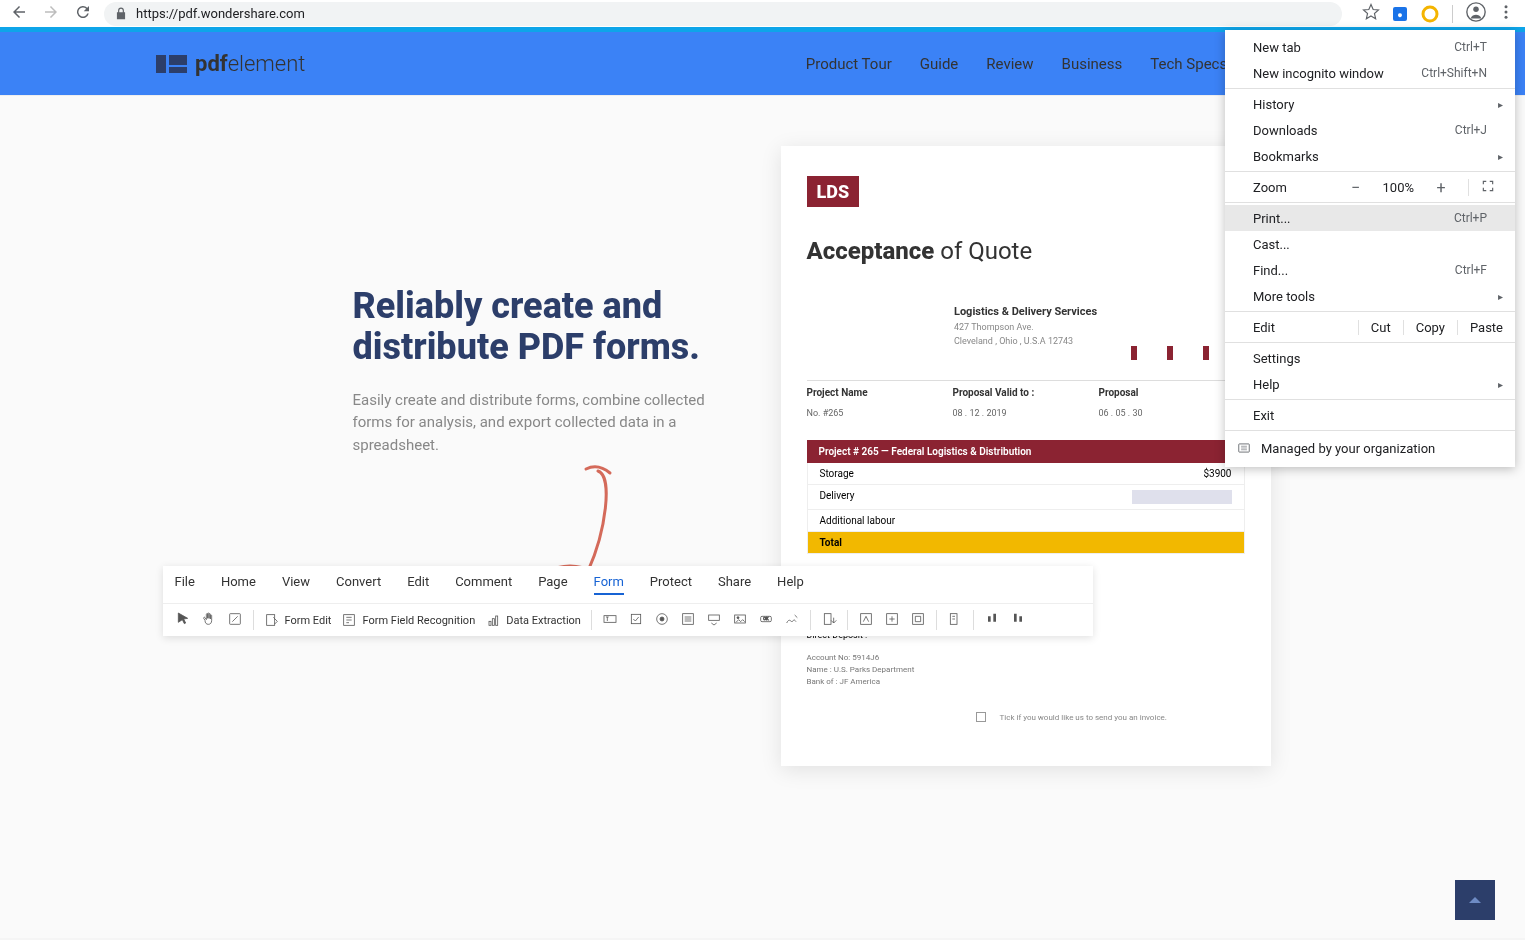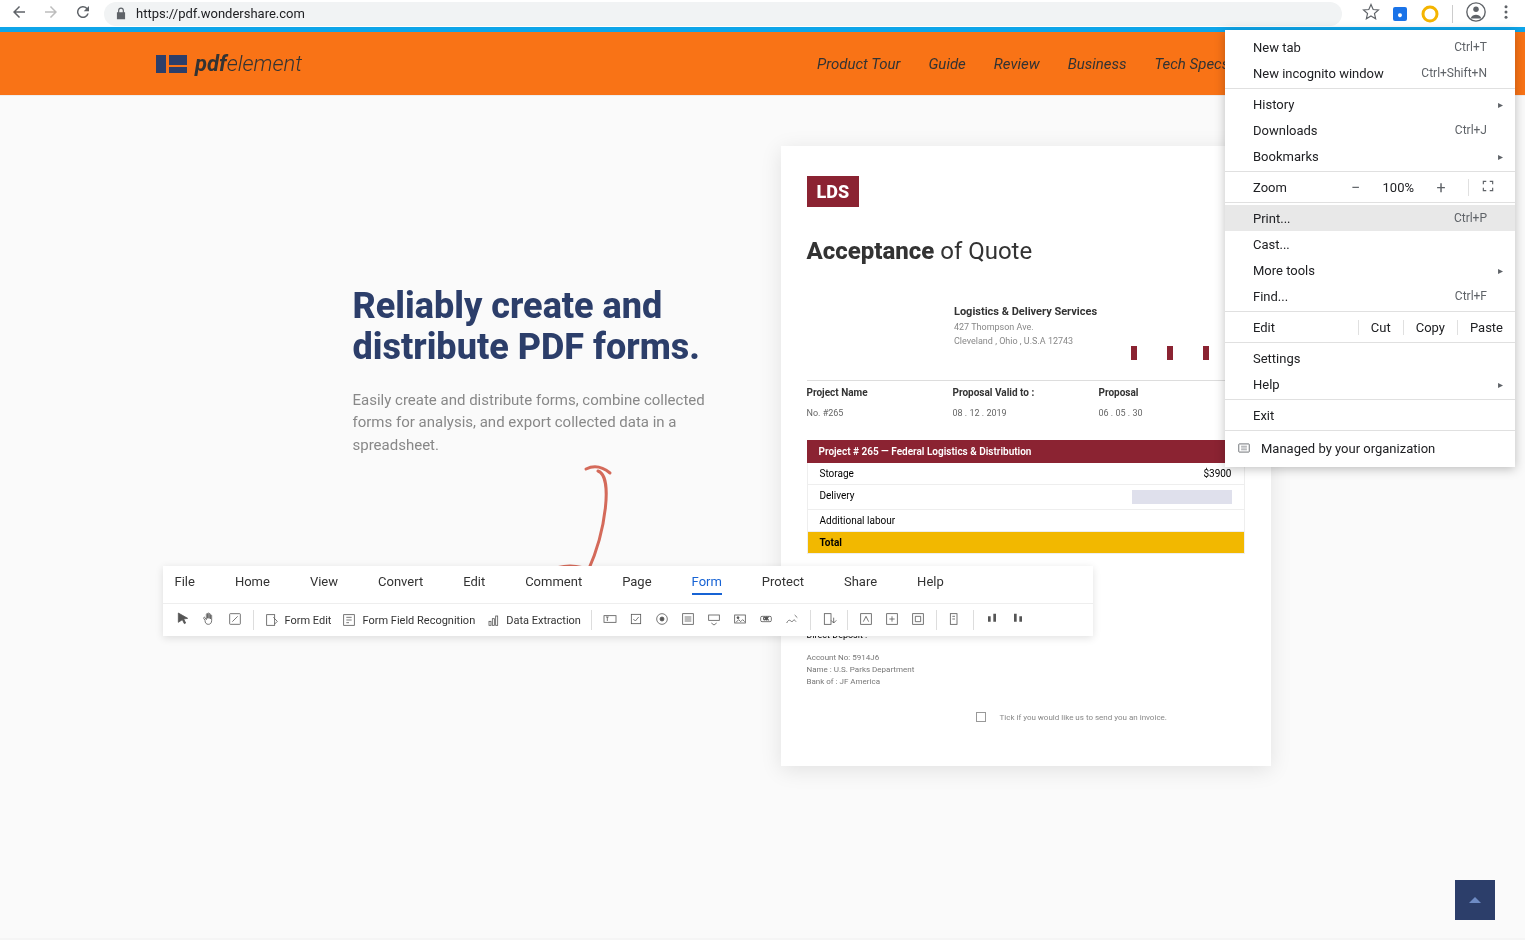--- a/index.html
+++ b/index.html
@@ -34,21 +34,21 @@
 .menu .zoom-ctrl .btn { width:18px; text-align:center; font-size:16px; color:#5f6368;}
 .menu .zoom-ctrl .fs { border-left:1px solid #e0e0e0; padding:0 12px;}
 .menu .edit-row { display:flex; align-items:center; height:26px; padding:0 0 0 28px;}
 .menu .edit-row .lbl { flex:1;}
 .menu .edit-row .acts { display:flex;}
 .menu .edit-row .acts span { padding: 0 12px; border-left:1px solid #e0e0e0; font-size:13px;}
 .menu .mng { display:flex; align-items:center; height:30px; padding:0 12px; gap:10px;}
 .menu .mng svg { width:14px; height:14px;}
 
 
-.page-hdr { height: 64px; background:#f97316; display:flex; align-items:center; padding:0 156px; border-bottom:1px solid #eee;font-style:italic;}
+.page-hdr { height: 64px; background:#3b82f6; display:flex; align-items:center; padding:0 156px; border-bottom:1px solid #eee;}
 .logo { display:flex; align-items:center; gap:8px;}
 .logo-mark { display:flex; gap:3px;}
 .logo-mark .sq { background:#2c3e6a;}
 .logo-mark .s1 {width:10px; height:18px;}
 .logo-mark .s2 {width:18px; height:10px;}
 .logo-mark .s3 {width:18px; height:6px; margin-top:2px;}
 .logo-text { font-size:22px; font-weight:300; color:#333;}
 .logo-text b { font-weight:700;}
 .nav-links { margin-left:auto; display:flex; gap:28px; align-items:center; font-size:15px; color:#333;}
 .nav-links a { color:#333; text-decoration:none;}
@@ -89,21 +89,21 @@
 .doc .sig-row .mark { width:6px; height:14px; background:#8b2332;}
 .doc .tick { display:flex; align-items:center; gap:14px; font-size:8px; color:#888; position:absolute; bottom:44px; left:195px;}
 .doc .tick .box { width:10px; height:10px; border:1px solid #999;}
 
 
 .arrow { position:absolute; left:405px; top:315px; pointer-events:none;}
 .circle-annot { position:absolute; left:372px; top:415px; pointer-events:none;}
 
 
 .app-tb { position:absolute; left:0; top:420px; width:930px; background:#fff; box-shadow:0 2px 8px rgba(0,0,0,0.12);}
-.app-menu { display:flex; gap:40px; padding:8px 12px; font-size:13px; border-bottom:1px solid #eee;}
+.app-menu { display:flex; gap:26px; padding:8px 12px; font-size:13px; border-bottom:1px solid #eee;}
 .app-menu .itm { color:#333;}
 .app-menu .itm.active { color:#1763d4; border-bottom:2px solid #1763d4; padding-bottom:4px;}
 .app-tools { display:flex; align-items:center; gap:10px; padding:6px 12px; font-size:11px;}
 .app-tools .grp { display:flex; align-items:center; gap:10px;}
 .app-tools .vsep { width:1px; height:20px; background:#ddd;}
 .app-tools .tbtn { display:flex; align-items:center; gap:5px; color:#333;}
 .app-tools svg { width:16px; height:16px; fill:none; stroke:#555; stroke-width:1.2;}
 
 
 .scroll-top { position:absolute; bottom:20px; right:30px; width:40px; height:40px; background:#2c3e6a; display:flex; align-items:center; justify-content:center;}
@@ -192,26 +192,26 @@
     </div>
   </div>
   <div class="div"></div>
   <div class="row hov">
       <span class="lbl">Print...</span>
       <span class="sc">Ctrl+P</span>
     </div>
   <div class="row">
       <span class="lbl">Cast...</span>
     </div>
+  <div class="row">
+      <span class="lbl">Find...</span>
+      <span class="sc">Ctrl+F</span>
+    </div>
   <div class="row sub">
       <span class="lbl">More tools</span>
-    </div>
-  <div class="row">
-      <span class="lbl">Find...</span>
-      <span class="sc">Ctrl+F</span>
     </div>
   <div class="div"></div>
   <div class="edit-row">
     <span class="lbl">Edit</span>
     <div class="acts">
       <span>Cut</span>
       <span>Copy</span>
       <span>Paste</span>
     </div>
   </div>

